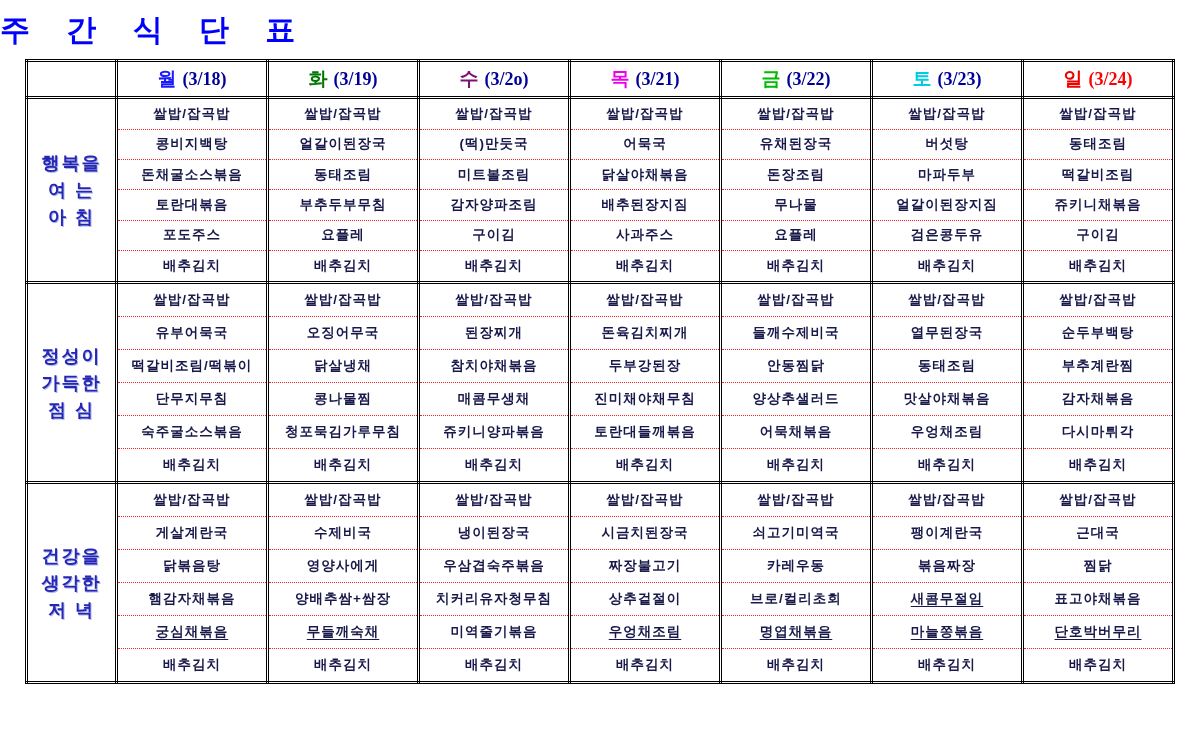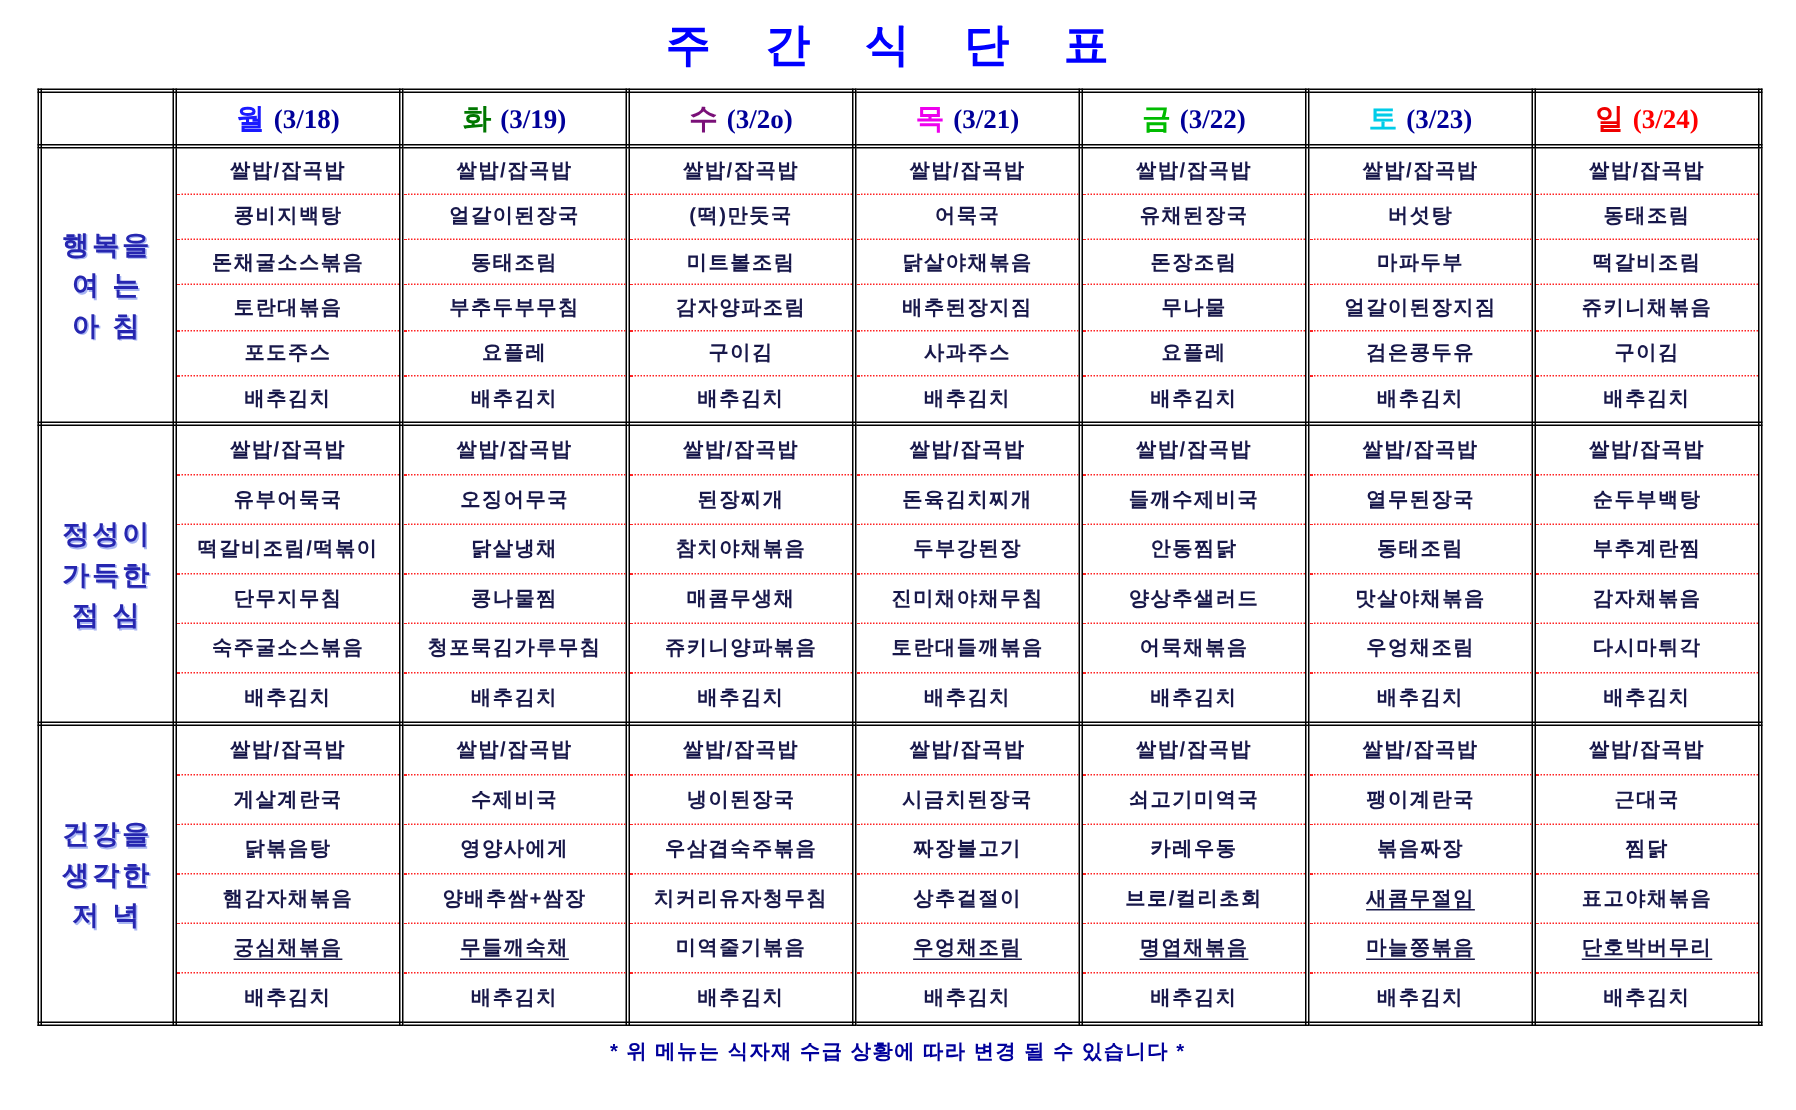--- a/index.html
+++ b/index.html
@@ -1,19 +1,18 @@
 <!DOCTYPE html>
 <html><head>
 <meta charset="utf-8">
 <style>
   html,body{margin:0;padding:0;background:#ffffff;}
   body{width:1197px;height:740px;font-family:"Liberation Sans","DejaVu Sans",sans-serif;overflow:hidden;}
 
   .page-title{
-    text-align:center;
     font-size:30px;
     font-weight:bold;
     color:#0000ff;
     letter-spacing:14px;
     margin:10px 0 8px 0;
   }
 
   table.menu{
     border-collapse:collapse;
     table-layout:fixed;
@@ -594,14 +593,13 @@
             <div class="menu-item">
               <span>배추김치</span>
             </div>
           </div>
         </td>
       </tr>
     </tbody>
 </table>
 
 <div class="footer">
-  <div class="footer-line">* 위 메뉴는 식자재 수급 상황에 따라 변경 될 수 있습니다 *</div>
 </div>
 
 </body></html>

